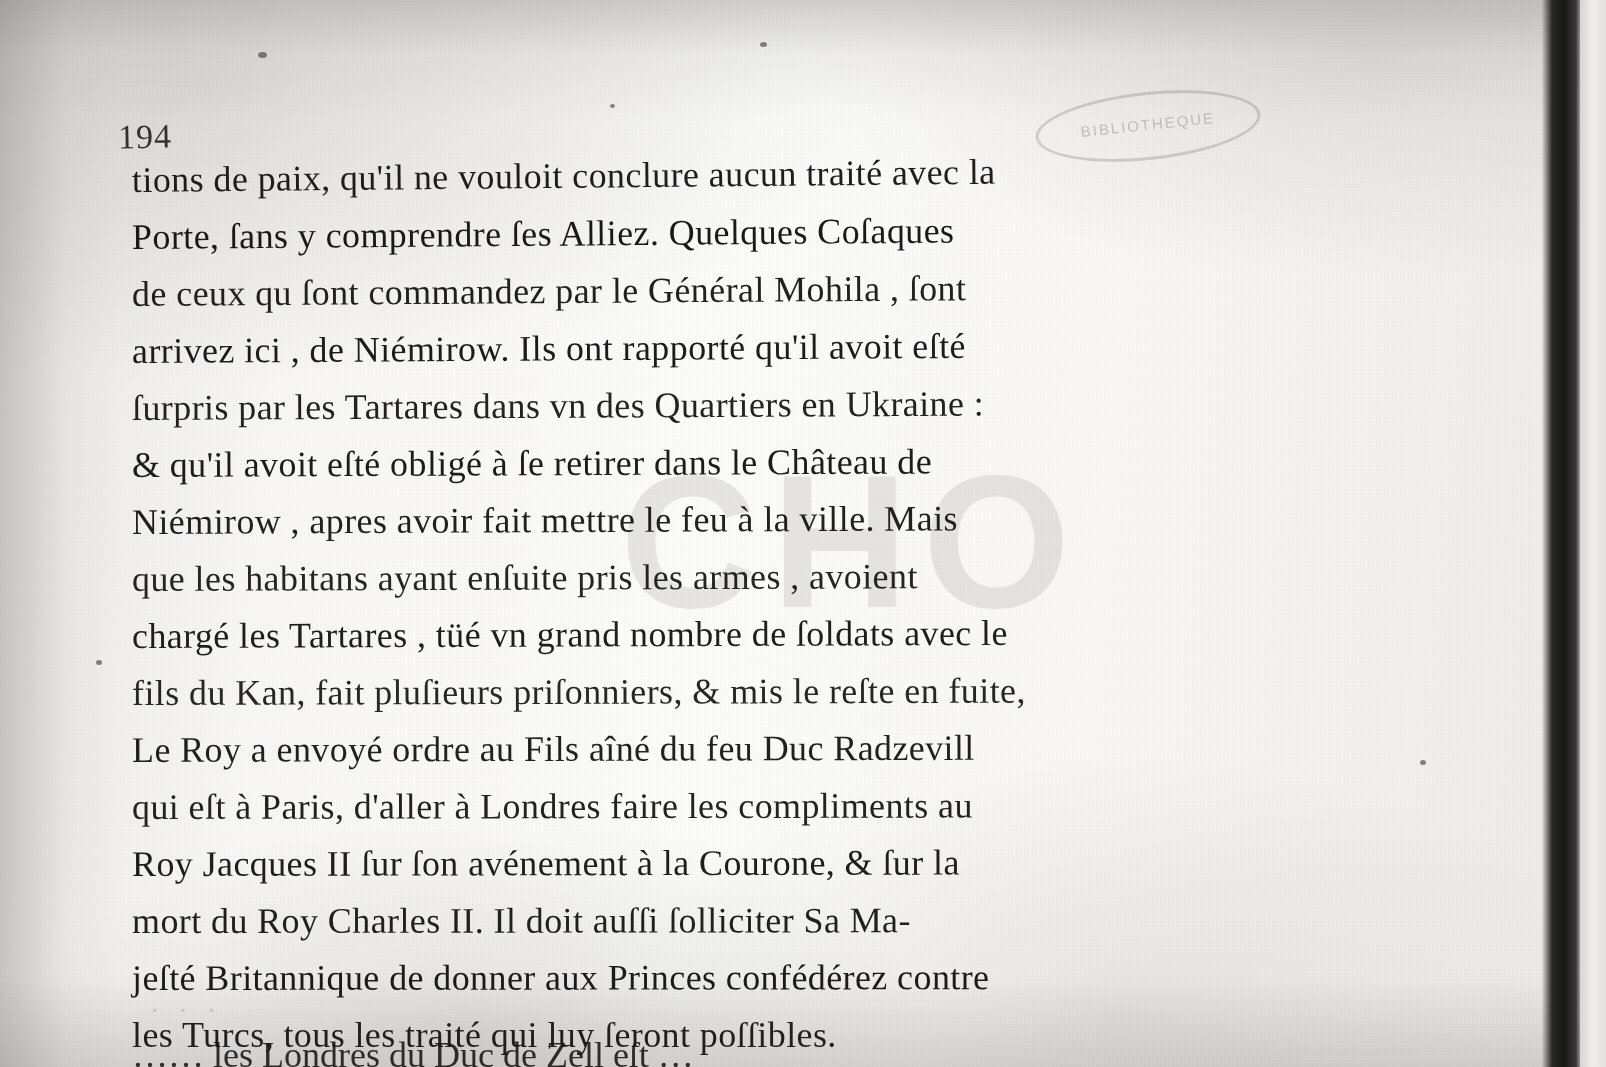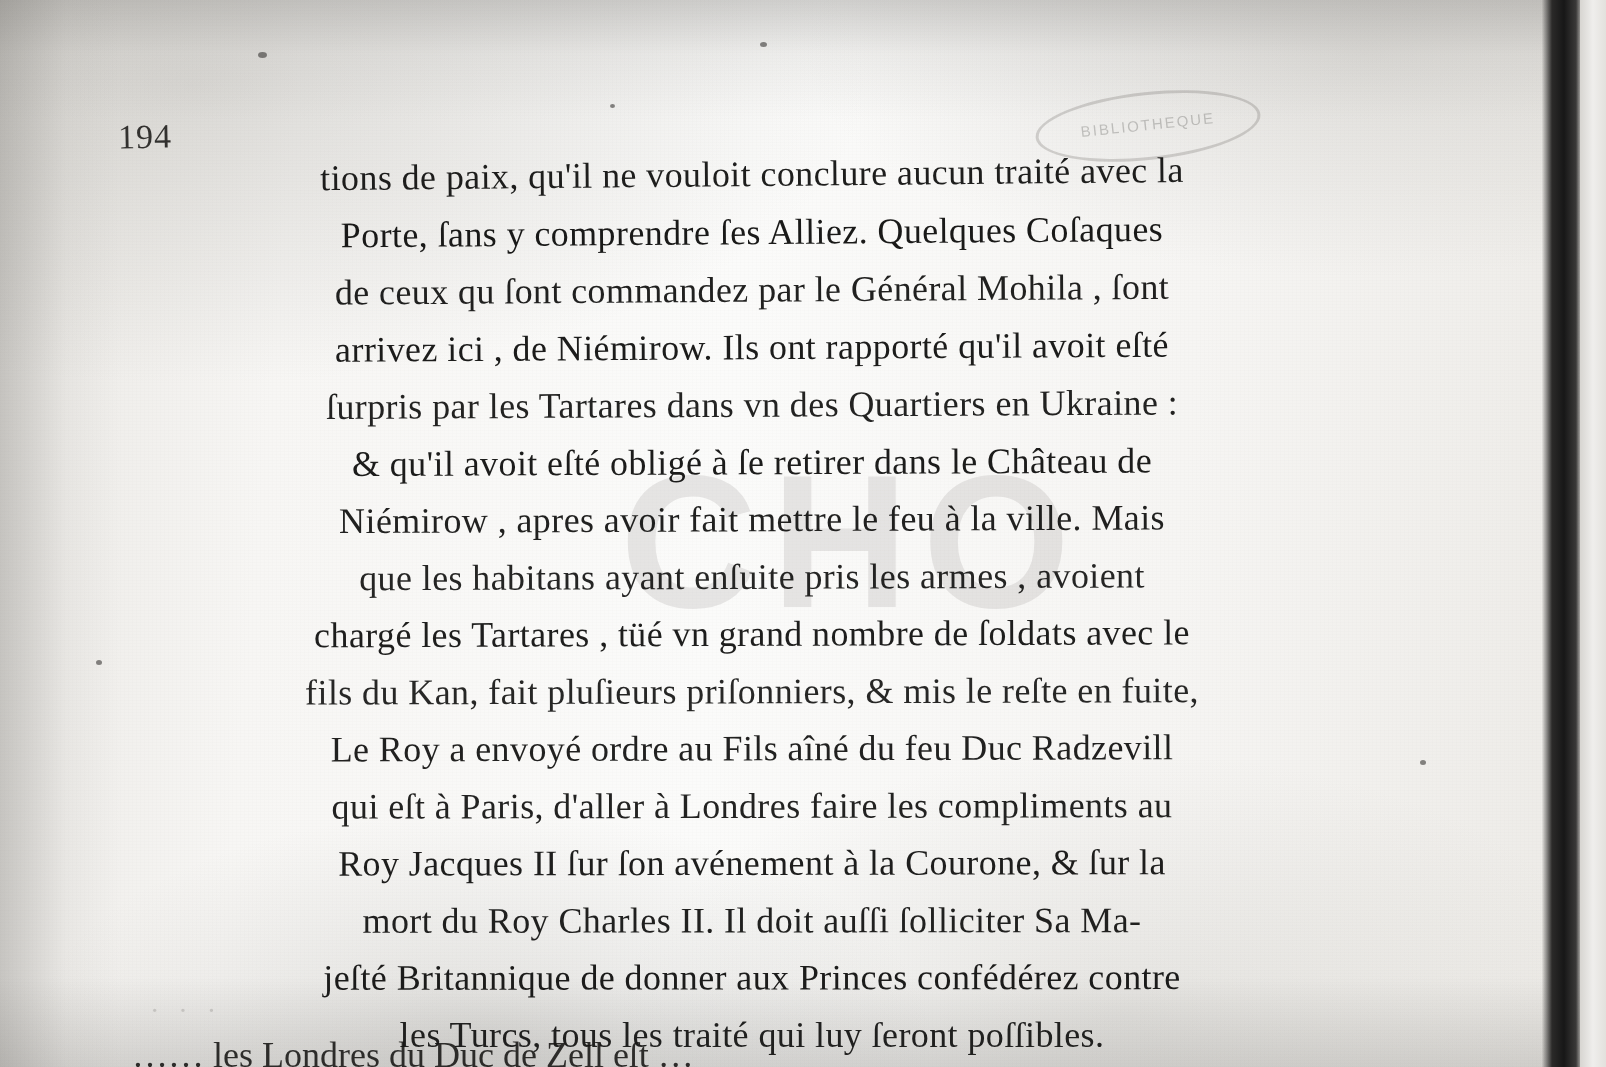--- a/index.html
+++ b/index.html
@@ -77,21 +77,20 @@
     height: 90px;
     background: linear-gradient(0deg, rgba(110,108,104,0.22) 0%, rgba(255,255,255,0) 100%);
   }
 
   
   .text-block {
     position: absolute;
     left: 132px;
     top: 152px;
     width: 1240px;
-    text-align: center;
   }
   .page-number {
     position: absolute;
     left: 118px;
     top: 118px;
     font-size: 34px;
     letter-spacing: 1px;
     color: #1b1a18;
     font-family: "Liberation Serif", serif;
     transform: rotate(-1.2deg);

